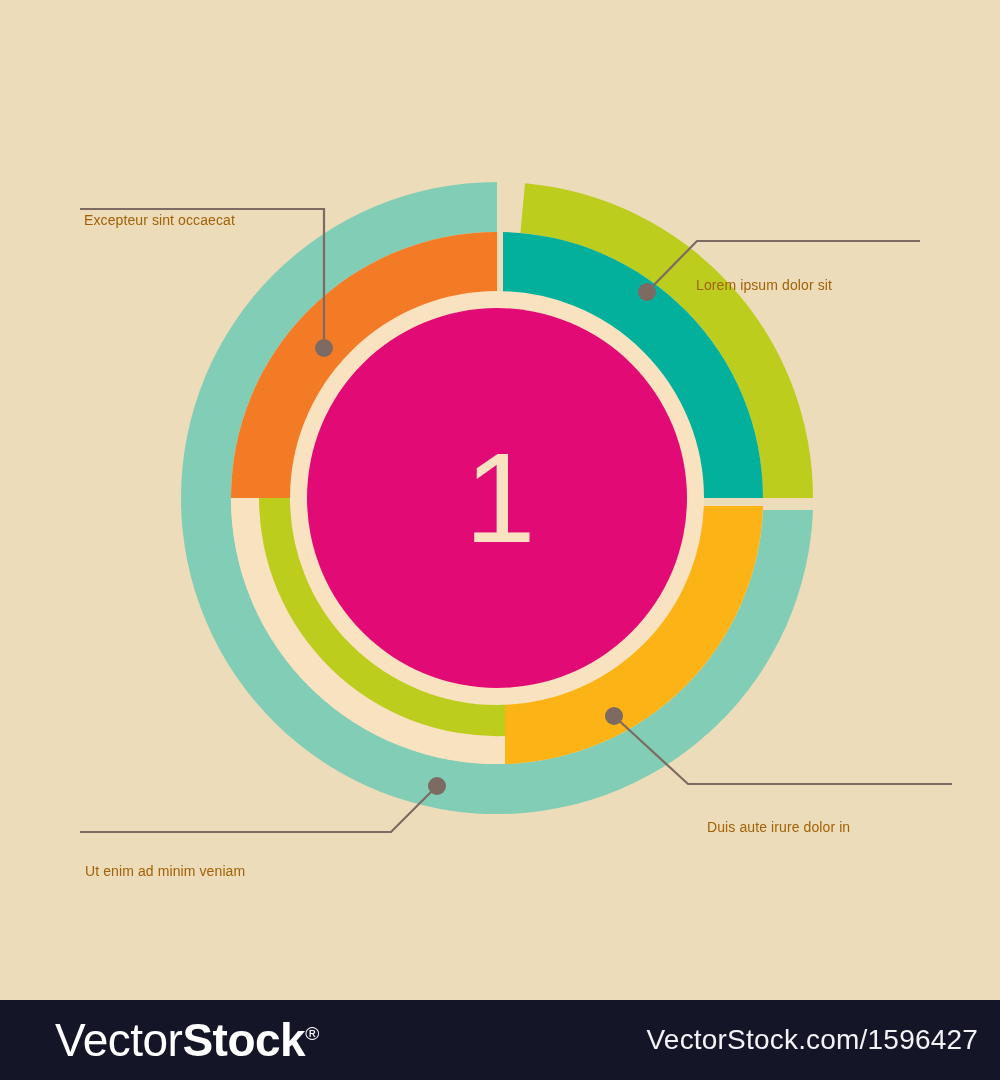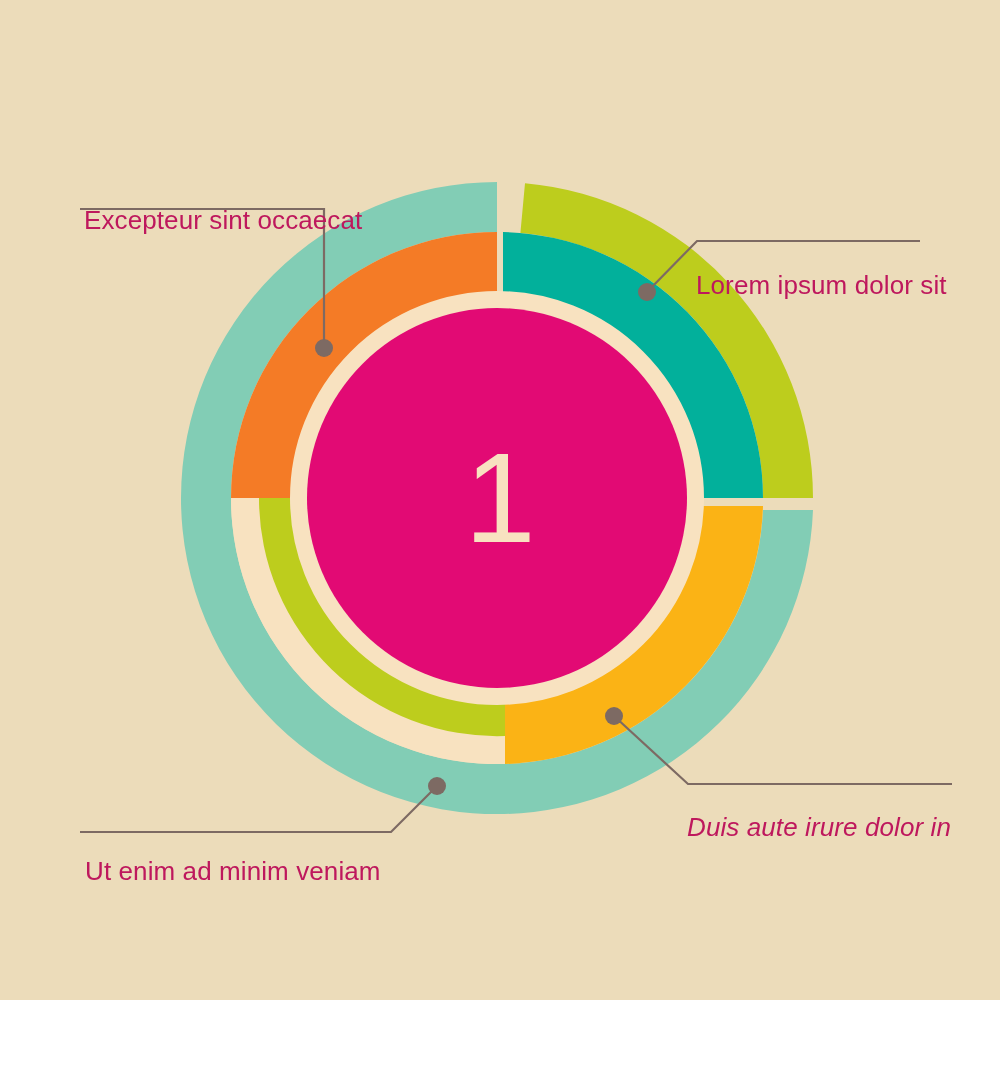--- a/index.html
+++ b/index.html
@@ -23,30 +23,30 @@
   }
   #diagram-svg {
     position: absolute;
     left: 0; top: 0;
     width: 1000px;
     height: 1000px;
     display: block;
   }
   .callout-text {
     position: absolute;
-    color: #be185d;
-    font-size: 26px;
+    color: #a16207;
+    font-size: 14px;
     line-height: 30px;
     letter-spacing: 0.1px;
     white-space: pre;
     font-family: "Liberation Sans", sans-serif;
   }
   #label-0 { left: 84px;  top: 145px; text-align: left; }
   #label-1 { left: 696px; top: 210px; text-align: right; }
-  #label-2 { left: 687px; top: 752px; text-align: right; font-style: italic; }
+  #label-2 { left: 707px; top: 752px; text-align: right; }
   #label-3 { left: 85px;  top: 796px; text-align: center; }
 
   #center-number {
     position: absolute;
     left: 0; top: 0;
     width: 1000px;
     text-align: center;
     color: #f8e2c0;
     font-size: 128px;
     font-weight: 400;
@@ -153,14 +153,18 @@
     <div class="callout-text" id="label-2">
       <div>Duis aute irure dolor in</div>
     </div>
 
     <div class="callout-text" id="label-3">
       <div>Ut enim ad minim veniam</div>
     </div>
 
   </div>
 
+  <div id="footer-bar">
+    <div id="brand-logo"><span class="light">Vector</span><span class="bold">Stock</span><span class="reg">®</span></div>
+    <div id="footer-url">VectorStock.com/1596427</div>
+  </div>
 
 </div>
 
 </body></html>

